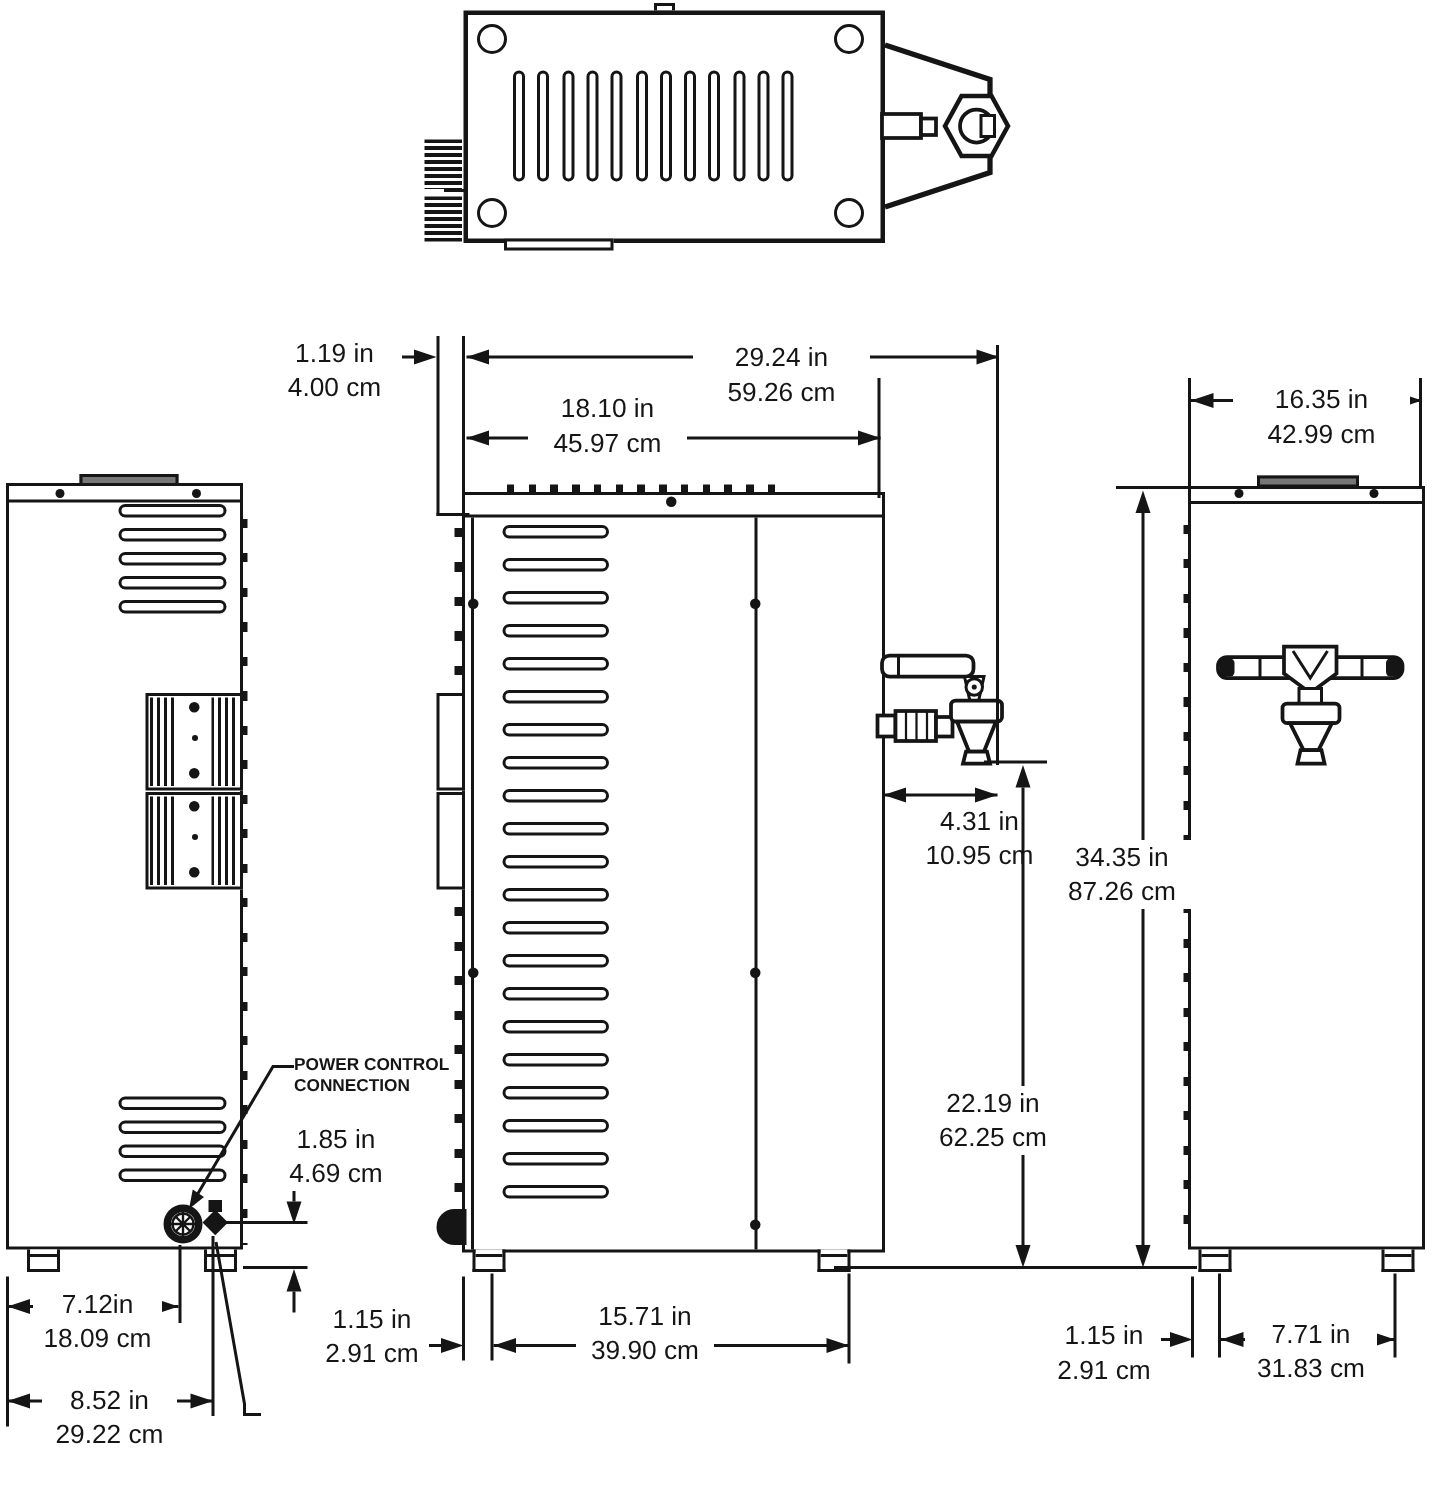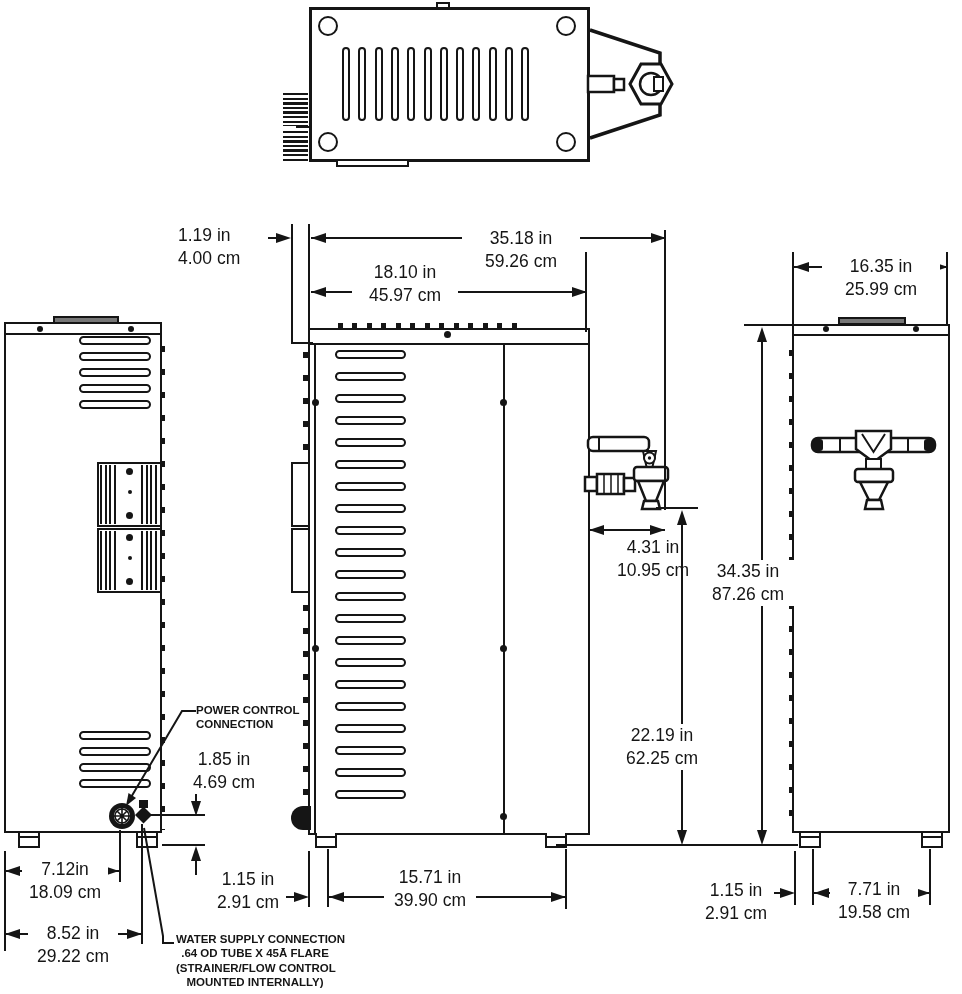--- a/index.html
+++ b/index.html
@@ -206,51 +206,51 @@
     </g>
   </svg>
 
   <div>
 
     <div class="ln" style="left:291px;top:224px;width:2px;height:120px"></div>
     <div class="ln" style="left:291px;top:342px;width:22px;height:2px"></div>
     <div class="ln" style="left:308px;top:224px;width:2px;height:108px"></div>
     <div class="ln" style="left:266px;top:237px;width:12px;height:2px"></div>
     <div class="ar r" style="left:276px;top:233px"></div>
-    <div class="dim" style="left:178px;top:224px;width:90px;text-align:left">
+    <div class="dim" style="left:178px;top:224px;width:90px;text-align:center">
       <div>1.19 in</div>
         <div>4.00 cm</div>
     </div>
 
     <div class="ln" style="left:311px;top:237px;width:355px;height:2px"></div>
     <div class="ar l" style="left:311px;top:233px"></div>
     <div class="ar r" style="left:651px;top:233px"></div>
     <div class="ln" style="left:664px;top:230px;width:2px;height:280px"></div>
     <div class="dim" style="left:462px;top:227px;width:118px">
-      <div>35.18 in</div>
+      <div>29.24 in</div>
         <div>59.26 cm</div>
     </div>
 
     <div class="ln" style="left:311px;top:291px;width:276px;height:2px"></div>
     <div class="ar l" style="left:311px;top:287px"></div>
     <div class="ar r" style="left:572px;top:287px"></div>
     <div class="ln" style="left:585px;top:252px;width:2px;height:80px"></div>
     <div class="dim" style="left:352px;top:261px;width:106px">
       <div>18.10 in</div>
         <div>45.97 cm</div>
     </div>
 
     <div class="ln" style="left:792px;top:252px;width:2px;height:74px"></div>
     <div class="ln" style="left:946px;top:252px;width:2px;height:72px"></div>
     <div class="ln" style="left:794px;top:266px;width:154px;height:2px"></div>
     <div class="ar l" style="left:794px;top:262px"></div>
     <div class="ar r" style="left:933px;top:262px"></div>
     <div class="dim" style="left:822px;top:255px;width:118px">
       <div>16.35 in</div>
-        <div>25.99 cm</div>
+        <div>42.99 cm</div>
     </div>
 
     <div class="ln" style="left:589px;top:529px;width:76px;height:2px"></div>
     <div class="ar l" style="left:589px;top:525px"></div>
     <div class="ar r" style="left:650px;top:525px"></div>
     <div class="dim" style="left:607px;top:536px;width:92px">
       <div>4.31 in</div>
         <div>10.95 cm</div>
     </div>
 
@@ -327,28 +327,22 @@
     <div class="ar r" style="left:780px;top:888px"></div>
     <div class="dim" style="left:698px;top:879px;width:76px">
       <div>1.15 in</div>
         <div>2.91 cm</div>
     </div>
     <div class="ln" style="left:814px;top:892px;width:116px;height:2px"></div>
     <div class="ar l" style="left:814px;top:888px"></div>
     <div class="ar r" style="left:915px;top:888px"></div>
     <div class="dim" style="left:830px;top:878px;width:88px">
       <div>7.71 in</div>
-        <div>19.58 cm</div>
+        <div>31.83 cm</div>
     </div>
   </div>
 
   <div class="lbl" style="left:196px;top:703px">
     <div>POWER CONTROL</div>
     <div>CONNECTION</div>
   </div>
-  <div class="lbl" style="left:176px;top:932px;width:158px;text-align:center">
-    <div>WATER SUPPLY CONNECTION</div>
-    <div>.64 OD TUBE X 45Ā FLARE</div>
-    <div>(STRAINER/FLOW CONTROL</div>
-    <div>MOUNTED INTERNALLY)</div>
-  </div>
 
 </div>
 
 </body></html>

